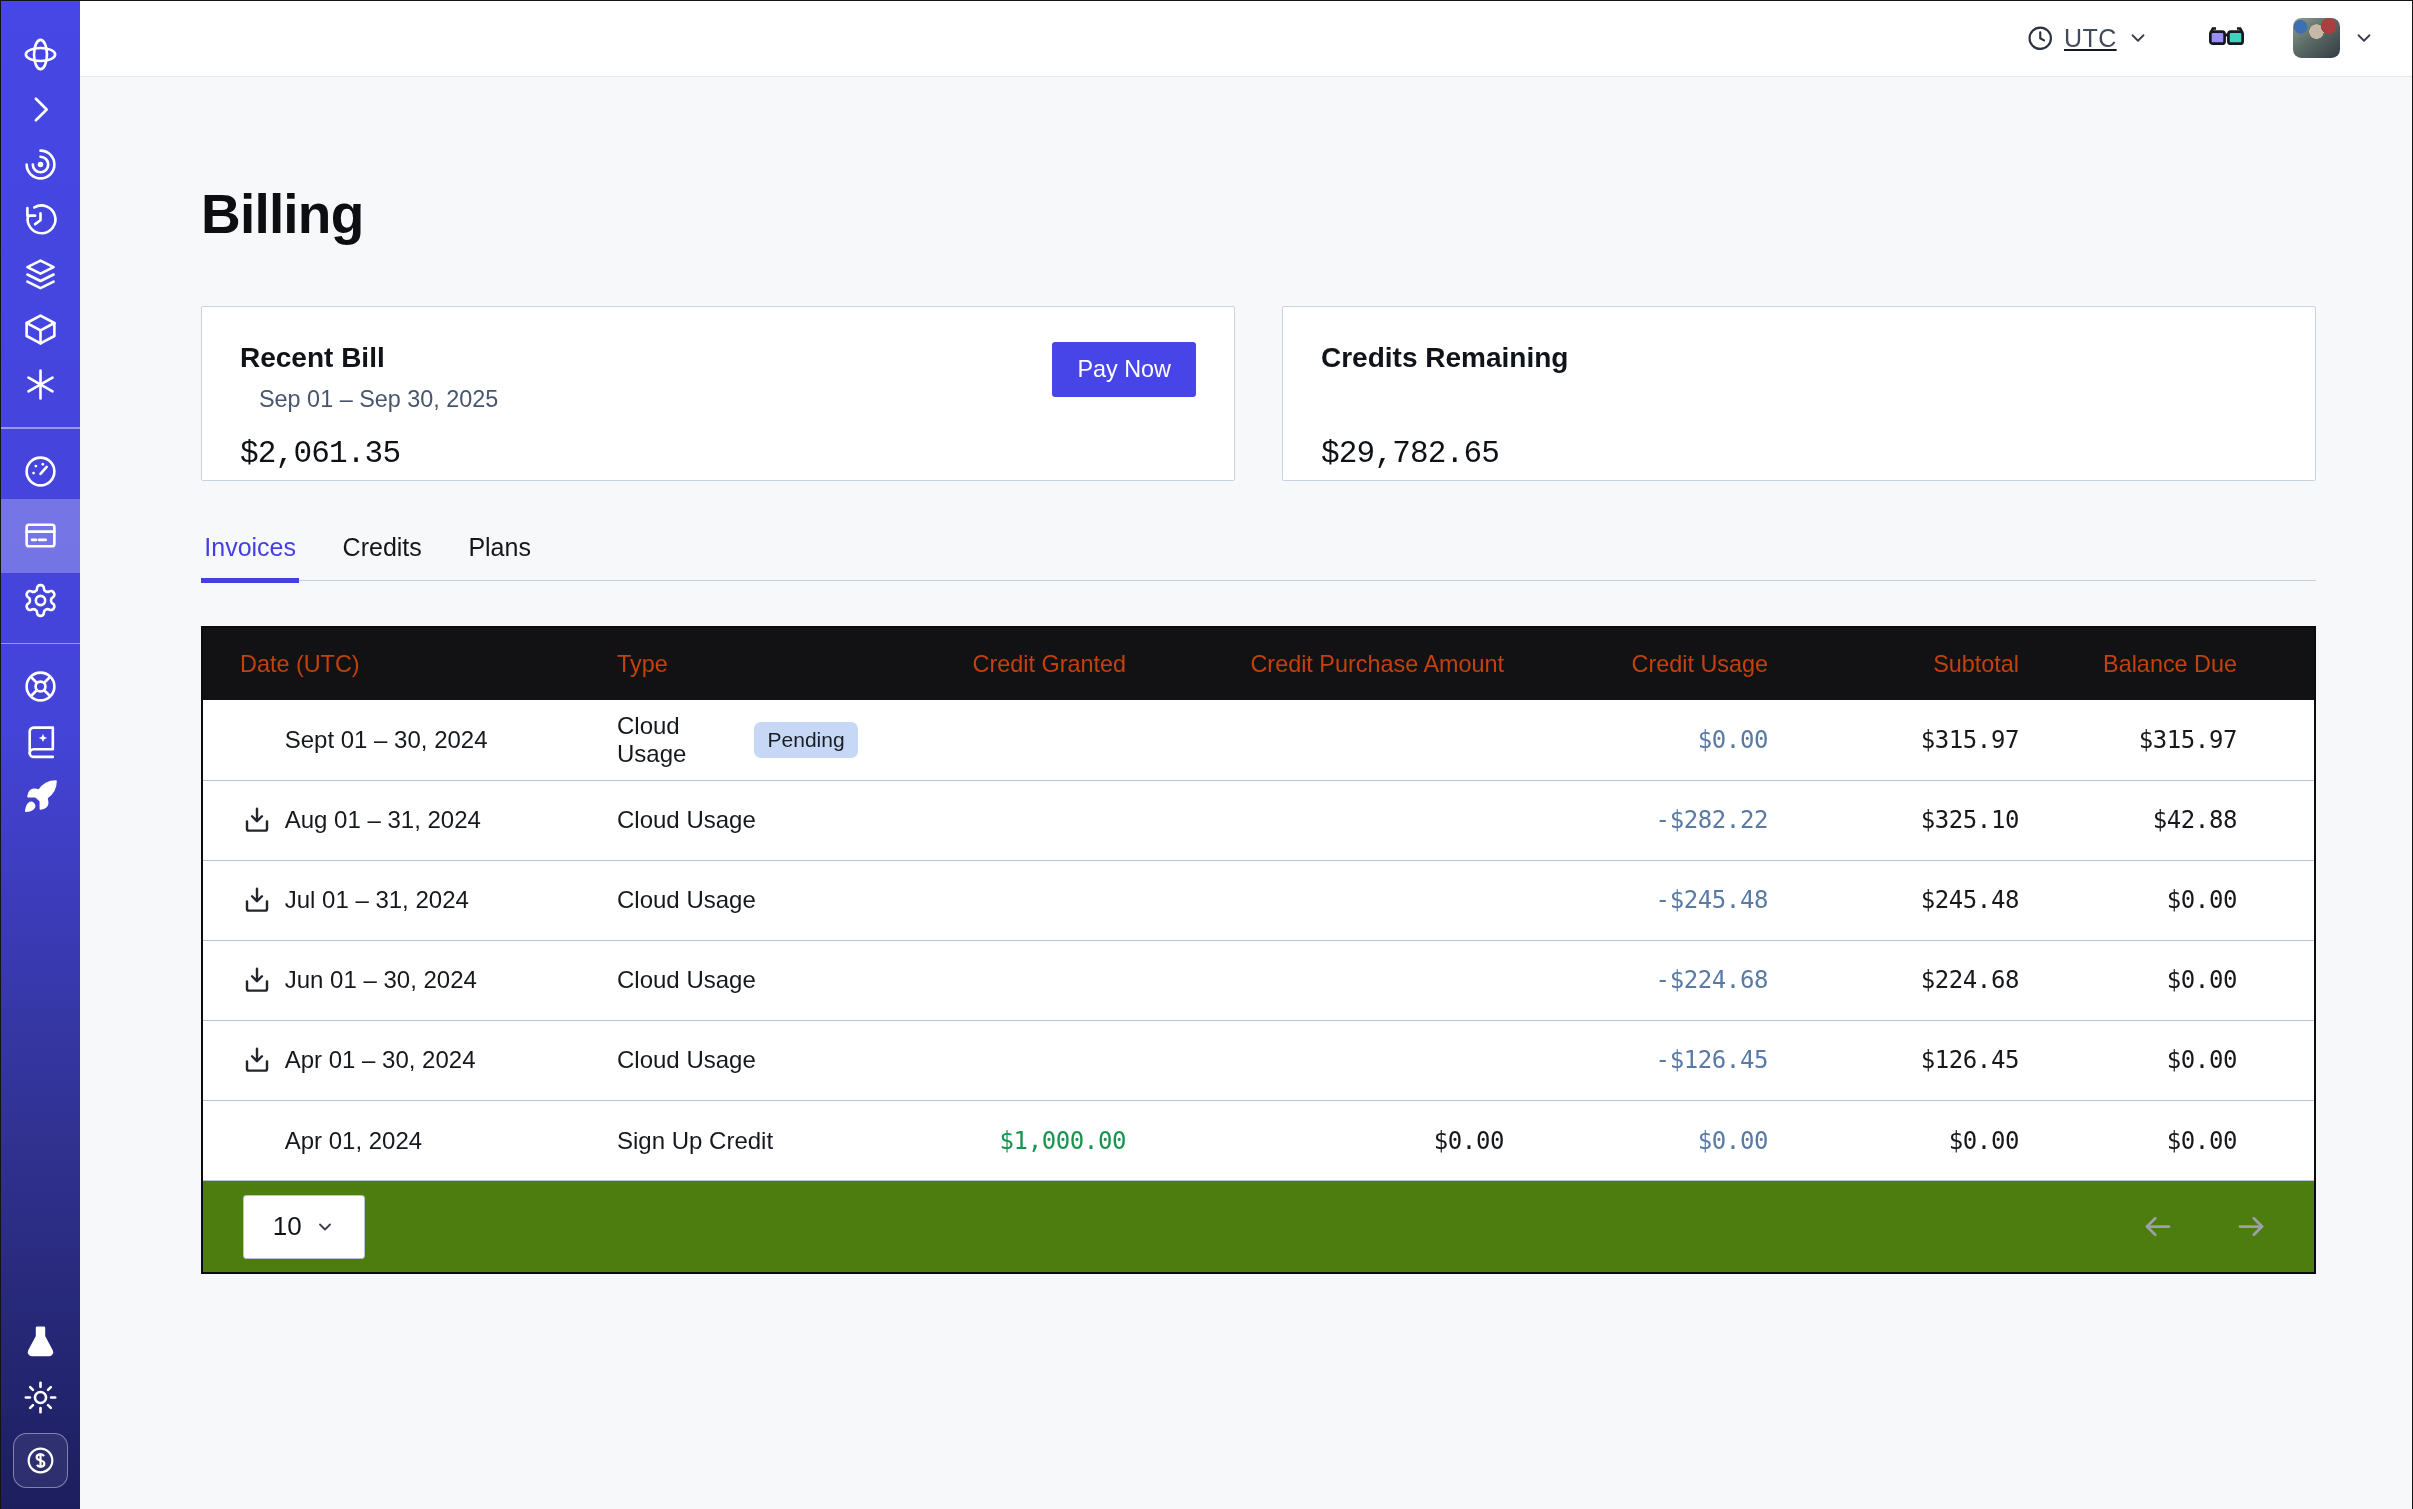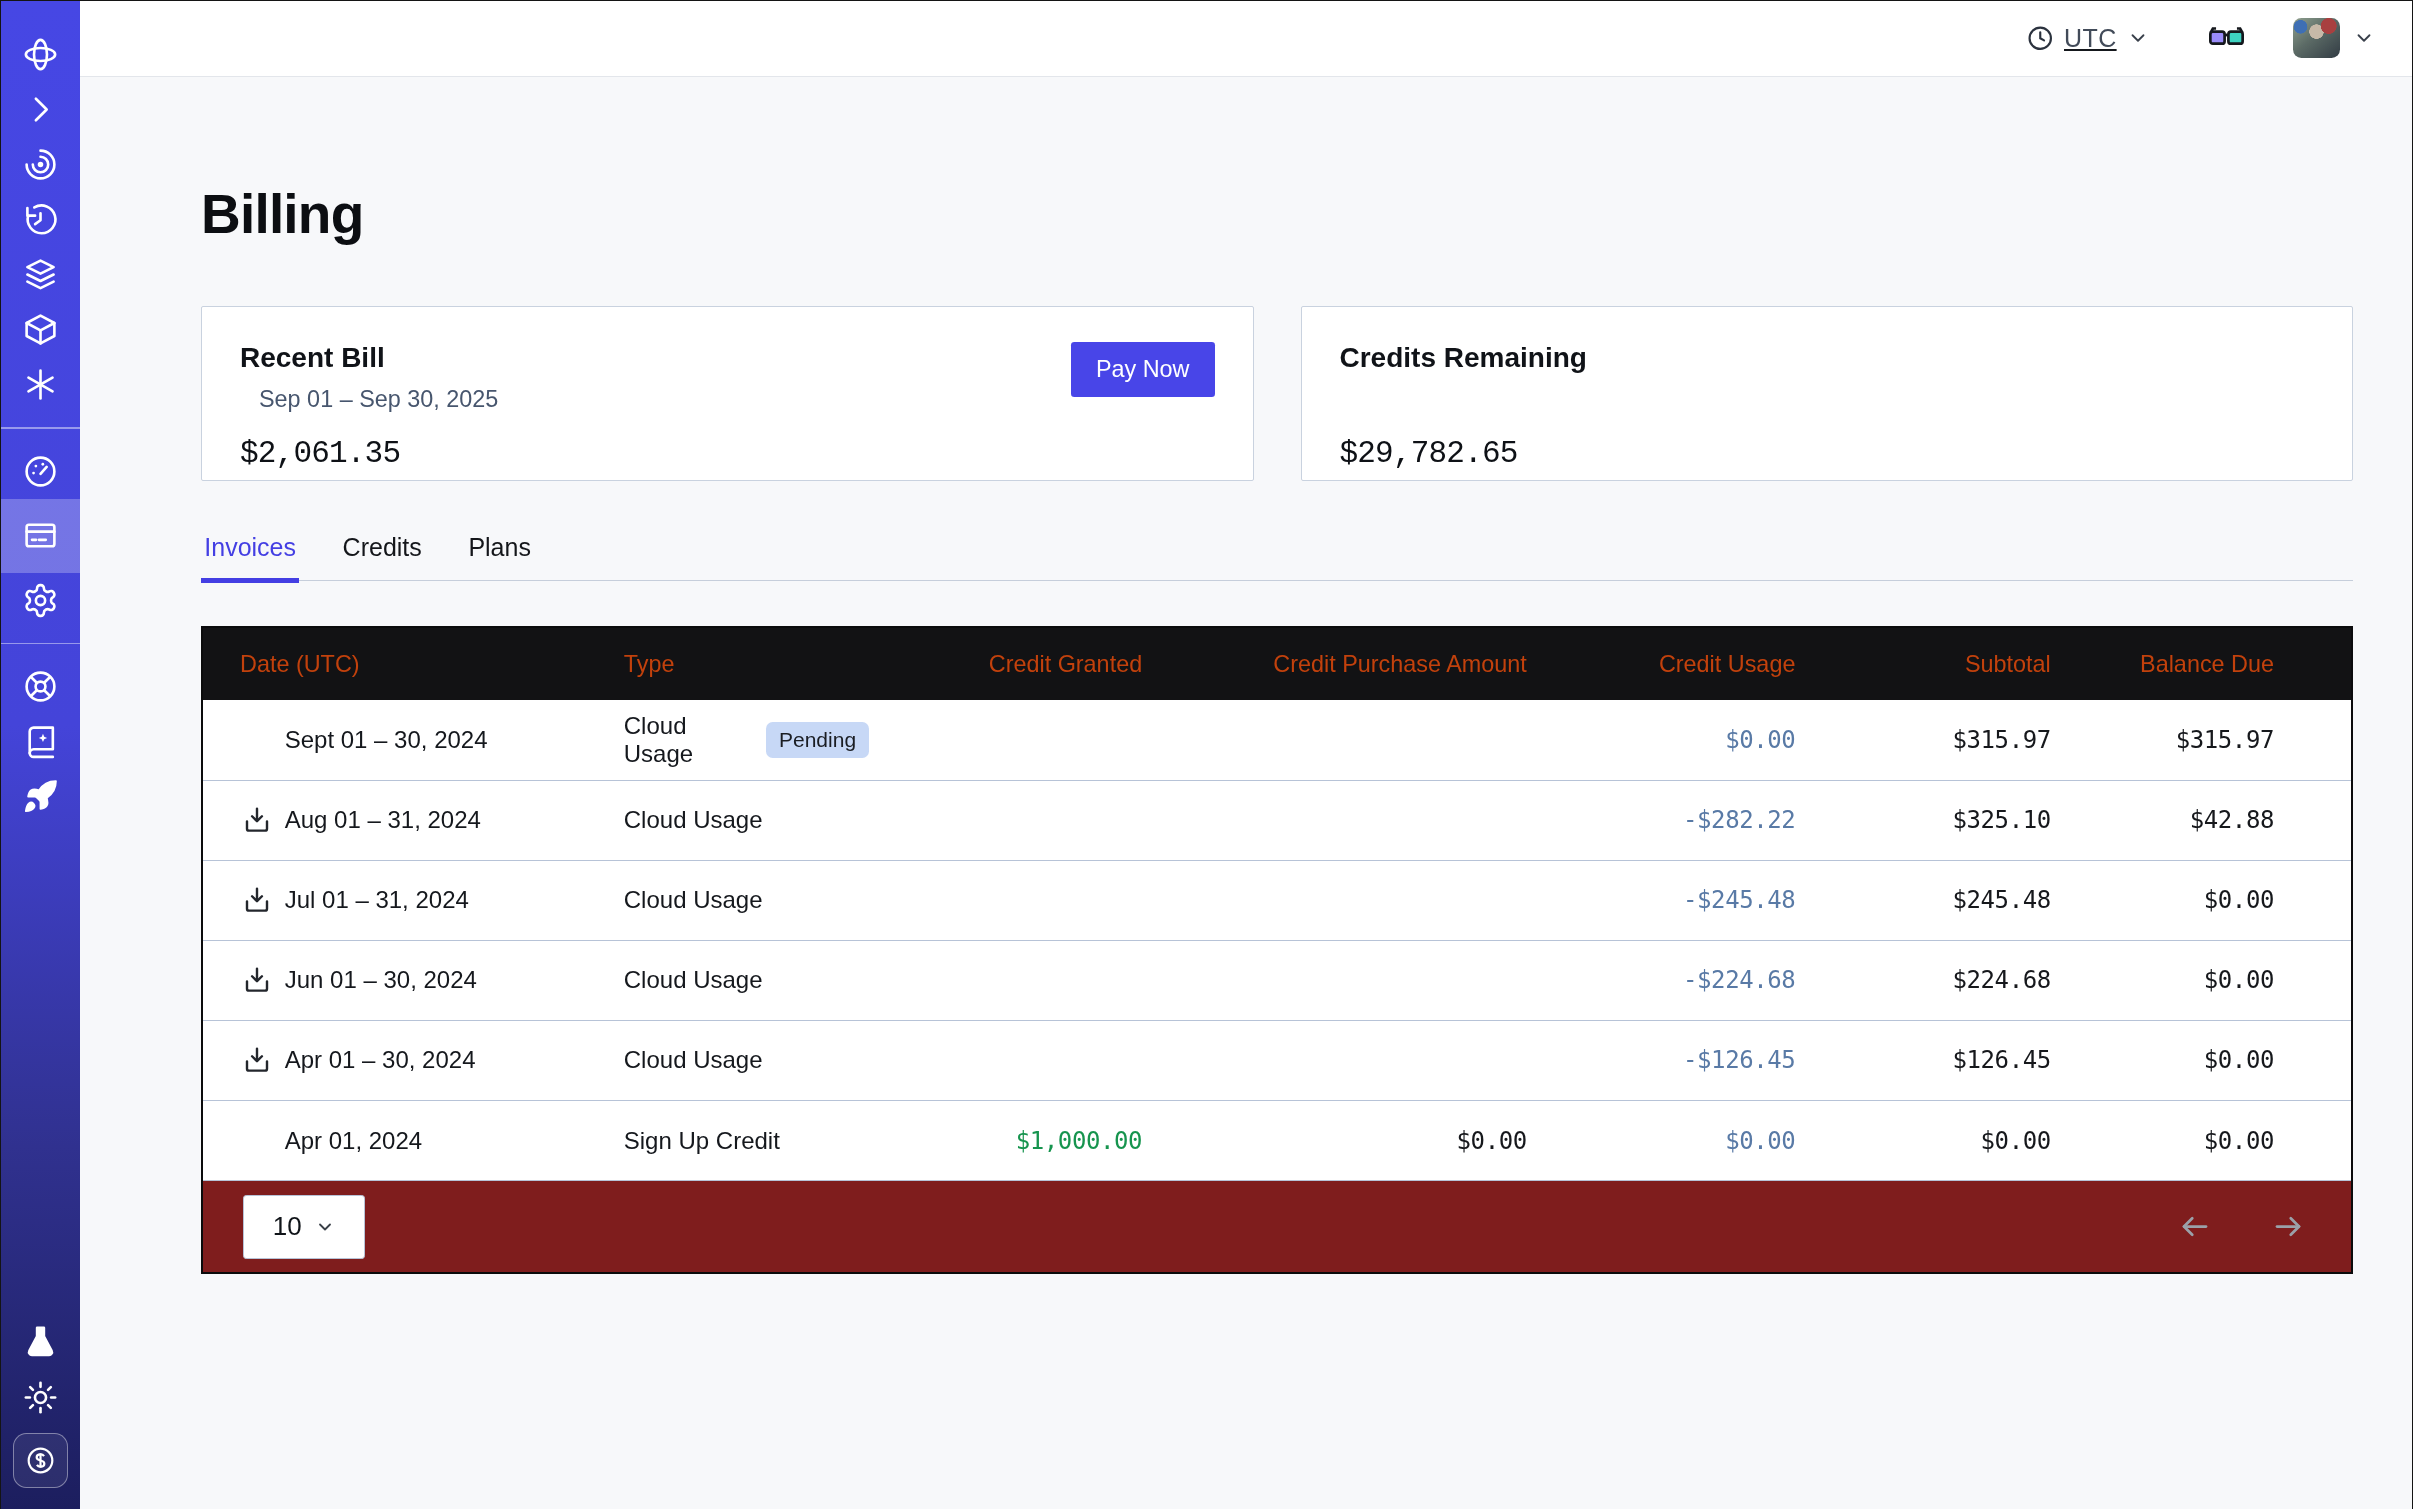--- a/index.html
+++ b/index.html
@@ -47,21 +47,21 @@
   .avatar {
     width:47px; height:40px; border-radius:8.4px;
     background:
       radial-gradient(circle at 76% 20%, #a84040 0 16%, transparent 17%),
       radial-gradient(circle at 16% 22%, #3e6fb4 0 13%, transparent 14%),
       radial-gradient(circle at 50% 34%, #c7b9a8 0 20%, transparent 21%),
       linear-gradient(140deg,#8fa08f 0%,#5c6b66 45%,#323c44 100%);
   }
 
   
-  .content { position:absolute; left:80px; right:0; top:77px; bottom:0; padding:0 60px 0 121px; }
+  .content { position:absolute; left:80px; right:0; top:77px; bottom:0; padding:0 97px 0 121px; }
   h1.page-title { margin-top:105px; font-size:55px; font-weight:600; color:#0c0e12; letter-spacing:-0.8px; }
 
   .cards { display:flex; gap:47px; margin-top:60px; }
   .card {
     flex:1; height:175px; background:#fff; border:1.7px solid #c9d2df; border-radius:2px;
     position:relative; padding:35px 38px 0 38px;
   }
   .card-title { font-size:28px; font-weight:600; color:#101318; }
   .card-subtitle { margin-top:11.7px; font-size:23.4px; color:#47566e; min-height:30px;margin-left:19px; }
   .card-amount { margin-top:20px; font-size:31px; font-family:Liberation Mono, monospace; color:#0e1116; letter-spacing:-0.8px; }
@@ -96,21 +96,21 @@
   .date-cell { display:flex; align-items:center; gap:11.7px; padding-left:37px; }
   .dl-box { width:33px; height:33px; flex:none; display:flex; align-items:center; justify-content:center; cursor:pointer; }
   .dl-box svg { width:32px; height:32px; stroke:#23262c; fill:none; stroke-width:1.8; stroke-linecap:round; stroke-linejoin:round; }
   .type-cell { display:flex; align-items:center; gap:16.7px; }
   .badge {
     background:#c7d8f6; color:#1a1d23; font-size:21px; padding:6.7px 13.4px 8.4px 13.4px; border-radius:6.7px; line-height:1;
   }
   
   .table-footer {
     height:92px; border-top:1.7px solid #b7c3d7; display:flex; align-items:center;
-    justify-content:space-between; padding:0 44px 0 40px; background:#7f1d1d;
+    justify-content:space-between; padding:0 44px 0 40px; background:#4d7c0f;
   }
   .page-size {
     width:122px; height:64px; border:1.7px solid #b7c3d7; border-radius:3.3px; background:#fff;
     display:flex; align-items:center; justify-content:center; gap:13.4px; cursor:pointer;
   }
   .page-size .val { font-size:26px; color:#101419; }
   .page-size svg { width:20px; height:20px; stroke:#3a4048; fill:none; stroke-width:2.2; stroke-linecap:round; stroke-linejoin:round; }
   .pager-arrows { display:flex; gap:55px; }
   .pager-arrows svg { width:38px; height:33px; stroke:#9ba1a9; fill:none; stroke-width:2; stroke-linecap:round; stroke-linejoin:round; cursor:pointer; }
 </style>

